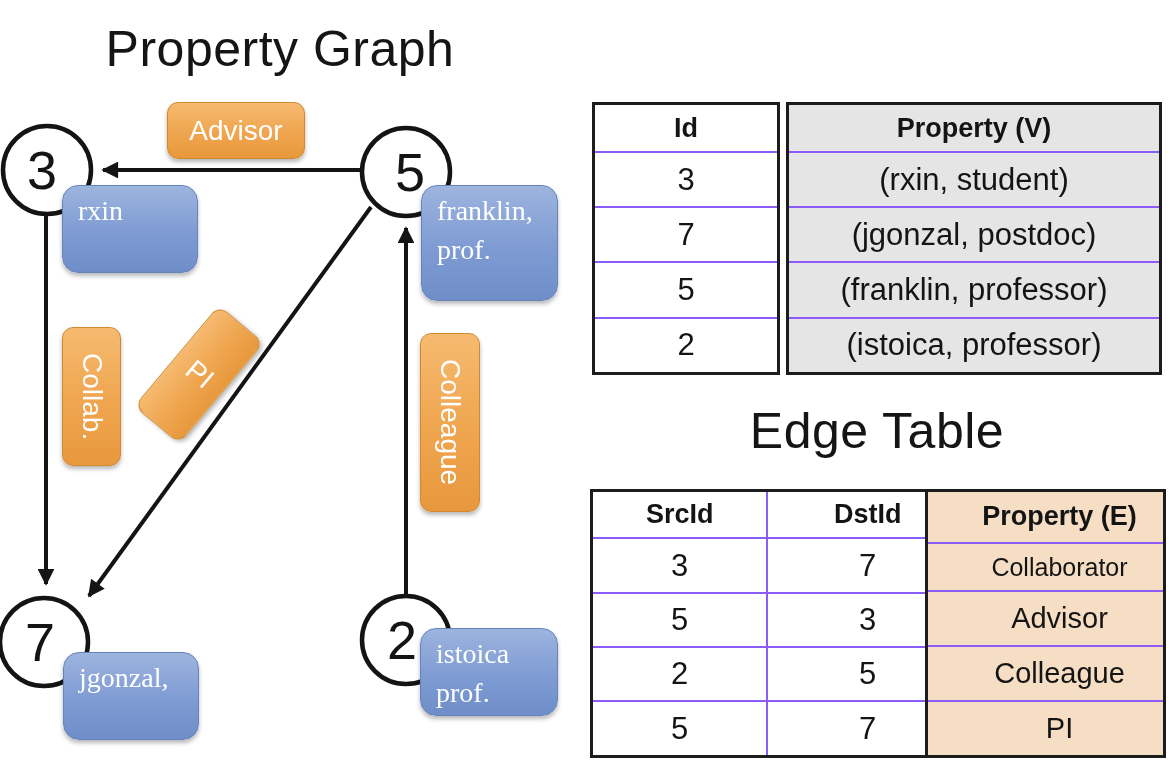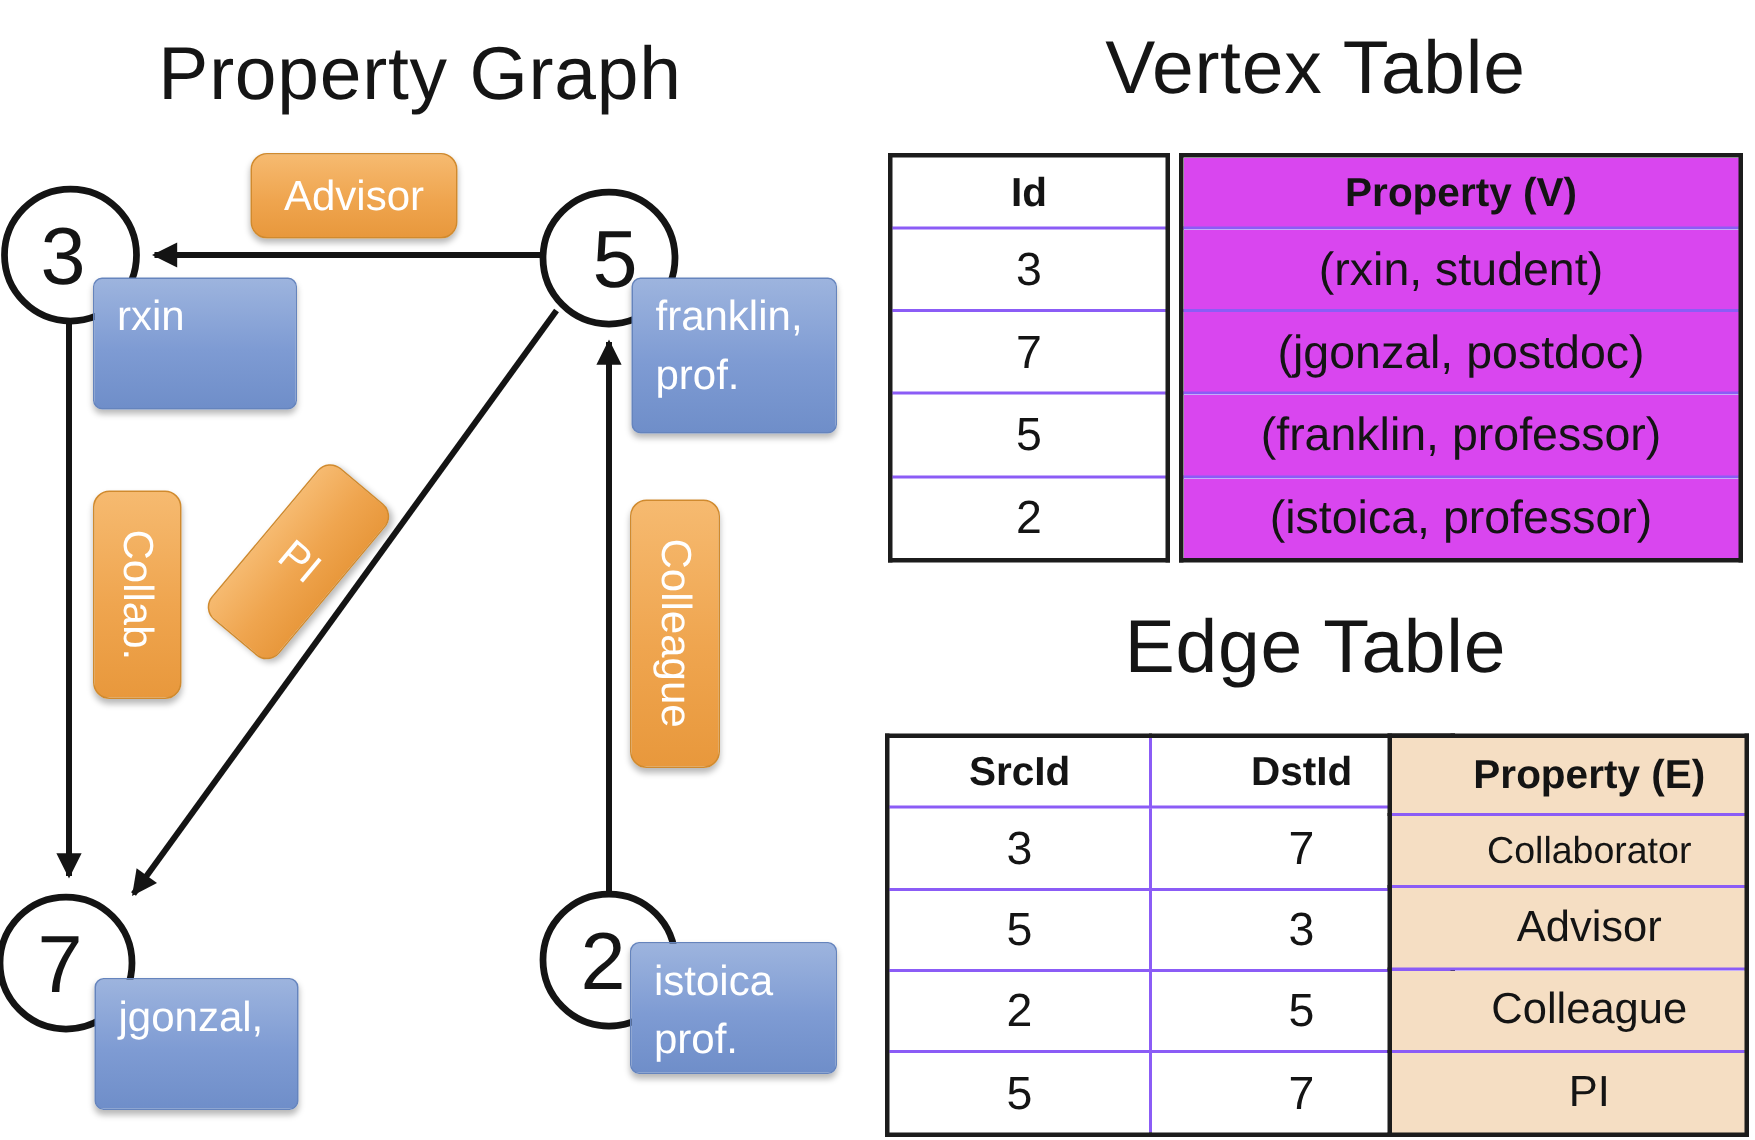--- a/index.html
+++ b/index.html
@@ -24,45 +24,44 @@
     box-shadow:0 3px 4px rgba(0,0,0,0.28);
     color:#ffffff;font-size:28px;
   }
   .edge-label.vertical span{writing-mode:vertical-rl;}
   .edge-label.rotated{transform:rotate(-50deg);}
   .edge-label.rotated span{transform:rotate(90deg);}
   
   .vertex-label{
     position:absolute;
     background:linear-gradient(180deg,#9db4de 0%,#7e9bd3 55%,#6f8ec9 100%);
-    border:1px solid #6584bd;border-radius:6px;
+    border:1px solid #6584bd;border-radius:16px;
     box-shadow:0 3px 4px rgba(0,0,0,0.28);
     color:#ffffff;font-size:28px;line-height:39px;
-    padding:5px 0 0 15px;box-sizing:border-box;
+    padding:5px 0 0 15px;box-sizing:border-box;font-family:Liberation Serif, serif;
   }
   
   table.tbl{
     position:absolute;border-collapse:collapse;table-layout:fixed;
     border:3px solid #1c1c1c;
   }
   table.tbl td{
     border:2px solid #8b5cf6;text-align:center;vertical-align:middle;
     font-size:31px;font-weight:300;color:#141414;padding:0;overflow:hidden;
   }
   table.tbl tr.hdr td{font-weight:bold;font-size:27px;}
-  table.blue-fill td{background:#d946ef;}
+  table.blue-fill td{background:#e5e5e5;}
   table.tan-fill td{background:#f5dec3;padding-left:28px;}
 </style>
 </head>
 <body>
 
 <div class="canvas">
 
   <div class="title" style="left:0;top:20;width:560px;top:20px;">Property Graph</div>
-  <div class="title" style="left:592px;top:16px;width:570px;">Vertex Table</div>
   <div class="title" style="left:592px;top:402px;width:570px;">Edge Table</div>
 
   <svg class="graph-svg" width="580" height="760" viewBox="0 0 580 760">
     <defs>
       <marker id="arrow" viewBox="0 0 10 10" refX="9" refY="5" markerWidth="5" markerHeight="4.2" orient="auto">
         <path d="M0,0 L10,5 L0,10 z" fill="#141414"></path>
       </marker>
     </defs>
 
     <line class="edge-line" x1="361" y1="170" x2="103" y2="170" marker-end="url(#arrow)"></line>
@@ -90,21 +89,21 @@
   <div class="edge-label rotated" style="left:133px;top:345px;width:130px;height:57px;">
     <span>PI</span>
   </div>
   <div class="edge-label vertical" style="left:420px;top:333px;width:58px;height:177px;">
     <span>Colleague</span>
   </div>
 
   <div class="vertex-label" style="left:62px;top:185px;width:136px;height:88px;">
     <div>rxin</div>
   </div>
-  <div class="vertex-label" style="left:421px;top:185px;width:137px;height:104px;">
+  <div class="vertex-label" style="left:421px;top:185px;width:137px;height:116px;">
     <div>franklin,</div>
     <div>prof.</div>
   </div>
   <div class="vertex-label" style="left:63px;top:652px;width:136px;height:88px;">
     <div>jgonzal,</div>
   </div>
   <div class="vertex-label" style="left:420px;top:628px;width:138px;height:88px;">
     <div>istoica</div>
     <div>prof.</div>
   </div>

